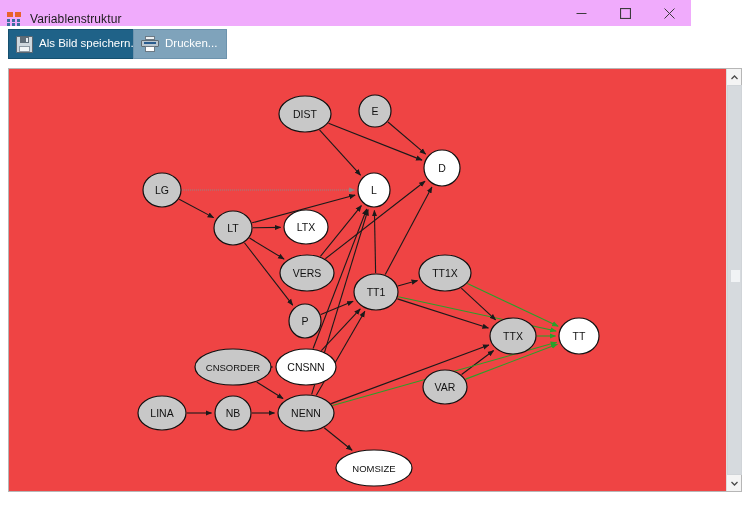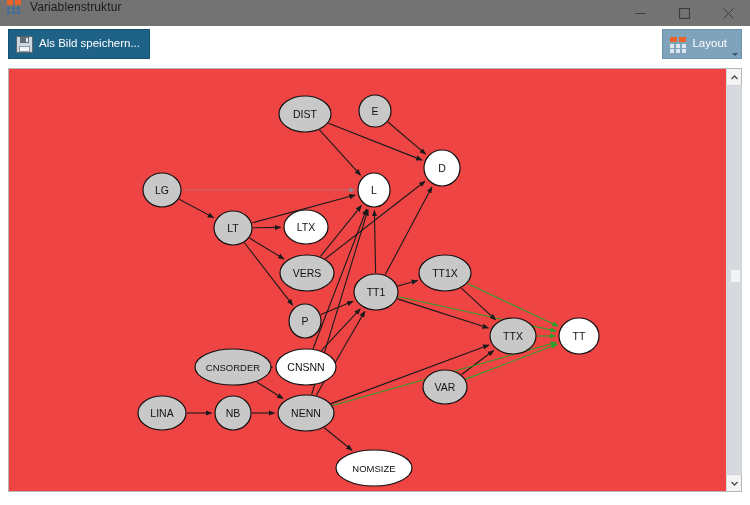--- a/index.html
+++ b/index.html
@@ -6,23 +6,23 @@
   body{
     width:750px;height:505px;overflow:hidden;
     background:#ffffff;
     font-family:"Liberation Sans","DejaVu Sans",sans-serif;
     -webkit-font-smoothing:antialiased;
   }
   #app{position:relative;width:750px;height:505px;background:#ffffff;}
 
   
   .titlebar{
-    position:absolute;left:0;top:0;width:750px;height:26px;
-    background:#737373;
-    display:flex;align-items:flex-start;
+    position:absolute;left:0;top:0;width:691px;height:26px;
+    background:#f0abfc;
+    display:flex;align-items:flex-end;
   }
   .title-icon{
     width:16px;height:14px;margin-left:7px;margin-right:7px;
     position:relative;flex:0 0 auto;
   }
   .title-icon .bar{position:absolute;background:#e8622a;}
   .title-icon .b1{left:0;top:0;width:6px;height:5px;}
   .title-icon .b2{left:8px;top:0;width:6px;height:5px;}
   .title-icon .dot{position:absolute;background:#3c6e9f;width:3px;height:3px;}
   .title-text{
@@ -142,35 +142,30 @@
       <span class="ico-floppy">
         <i class="body"></i>
           <i class="shutter">
             <i></i>
           </i>
           <i class="lbl"></i>
       </span>
       <span class="tb-label">Als Bild speichern...</span>
     </div>
 
-
-    <div class="tb-btn tb-layout">
-      <span class="ico-grid">
-        <i class="gb g1"></i>
-          <i class="gb g2"></i>
-        <i class="gd" style="left:0px;top:7px;"></i>
-        <i class="gd" style="left:6px;top:7px;"></i>
-        <i class="gd" style="left:12px;top:7px;"></i>
-        <i class="gd" style="left:0px;top:12px;"></i>
-        <i class="gd" style="left:6px;top:12px;"></i>
-        <i class="gd" style="left:12px;top:12px;"></i>
+    <div class="tb-btn tb-print">
+      <span class="ico-printer">
+        <i class="top"></i>
+          <i class="mid"></i>
+          <i class="slot"></i>
+          <i class="paper"></i>
       </span>
-      <span class="tb-label">Layout</span>
-      <span class="tb-caret"></span>
-    </div>
+      <span class="tb-label">Drucken...</span>
+    </div>
+
 
     <div class="tb-sep"></div>
   </div>
 
   <div class="canvas-frame">
     <div class="graph">
       <svg id="graph-svg" width="718" height="422" viewBox="8 68 718 422">
           <defs>
             <marker id="arrow-black" viewBox="0 0 10 10" refX="9" refY="5" markerWidth="6" markerHeight="6" orient="auto-start-reverse">
               <path d="M 0 1 L 10 5 L 0 9 z" fill="#1a1a1a"></path>

